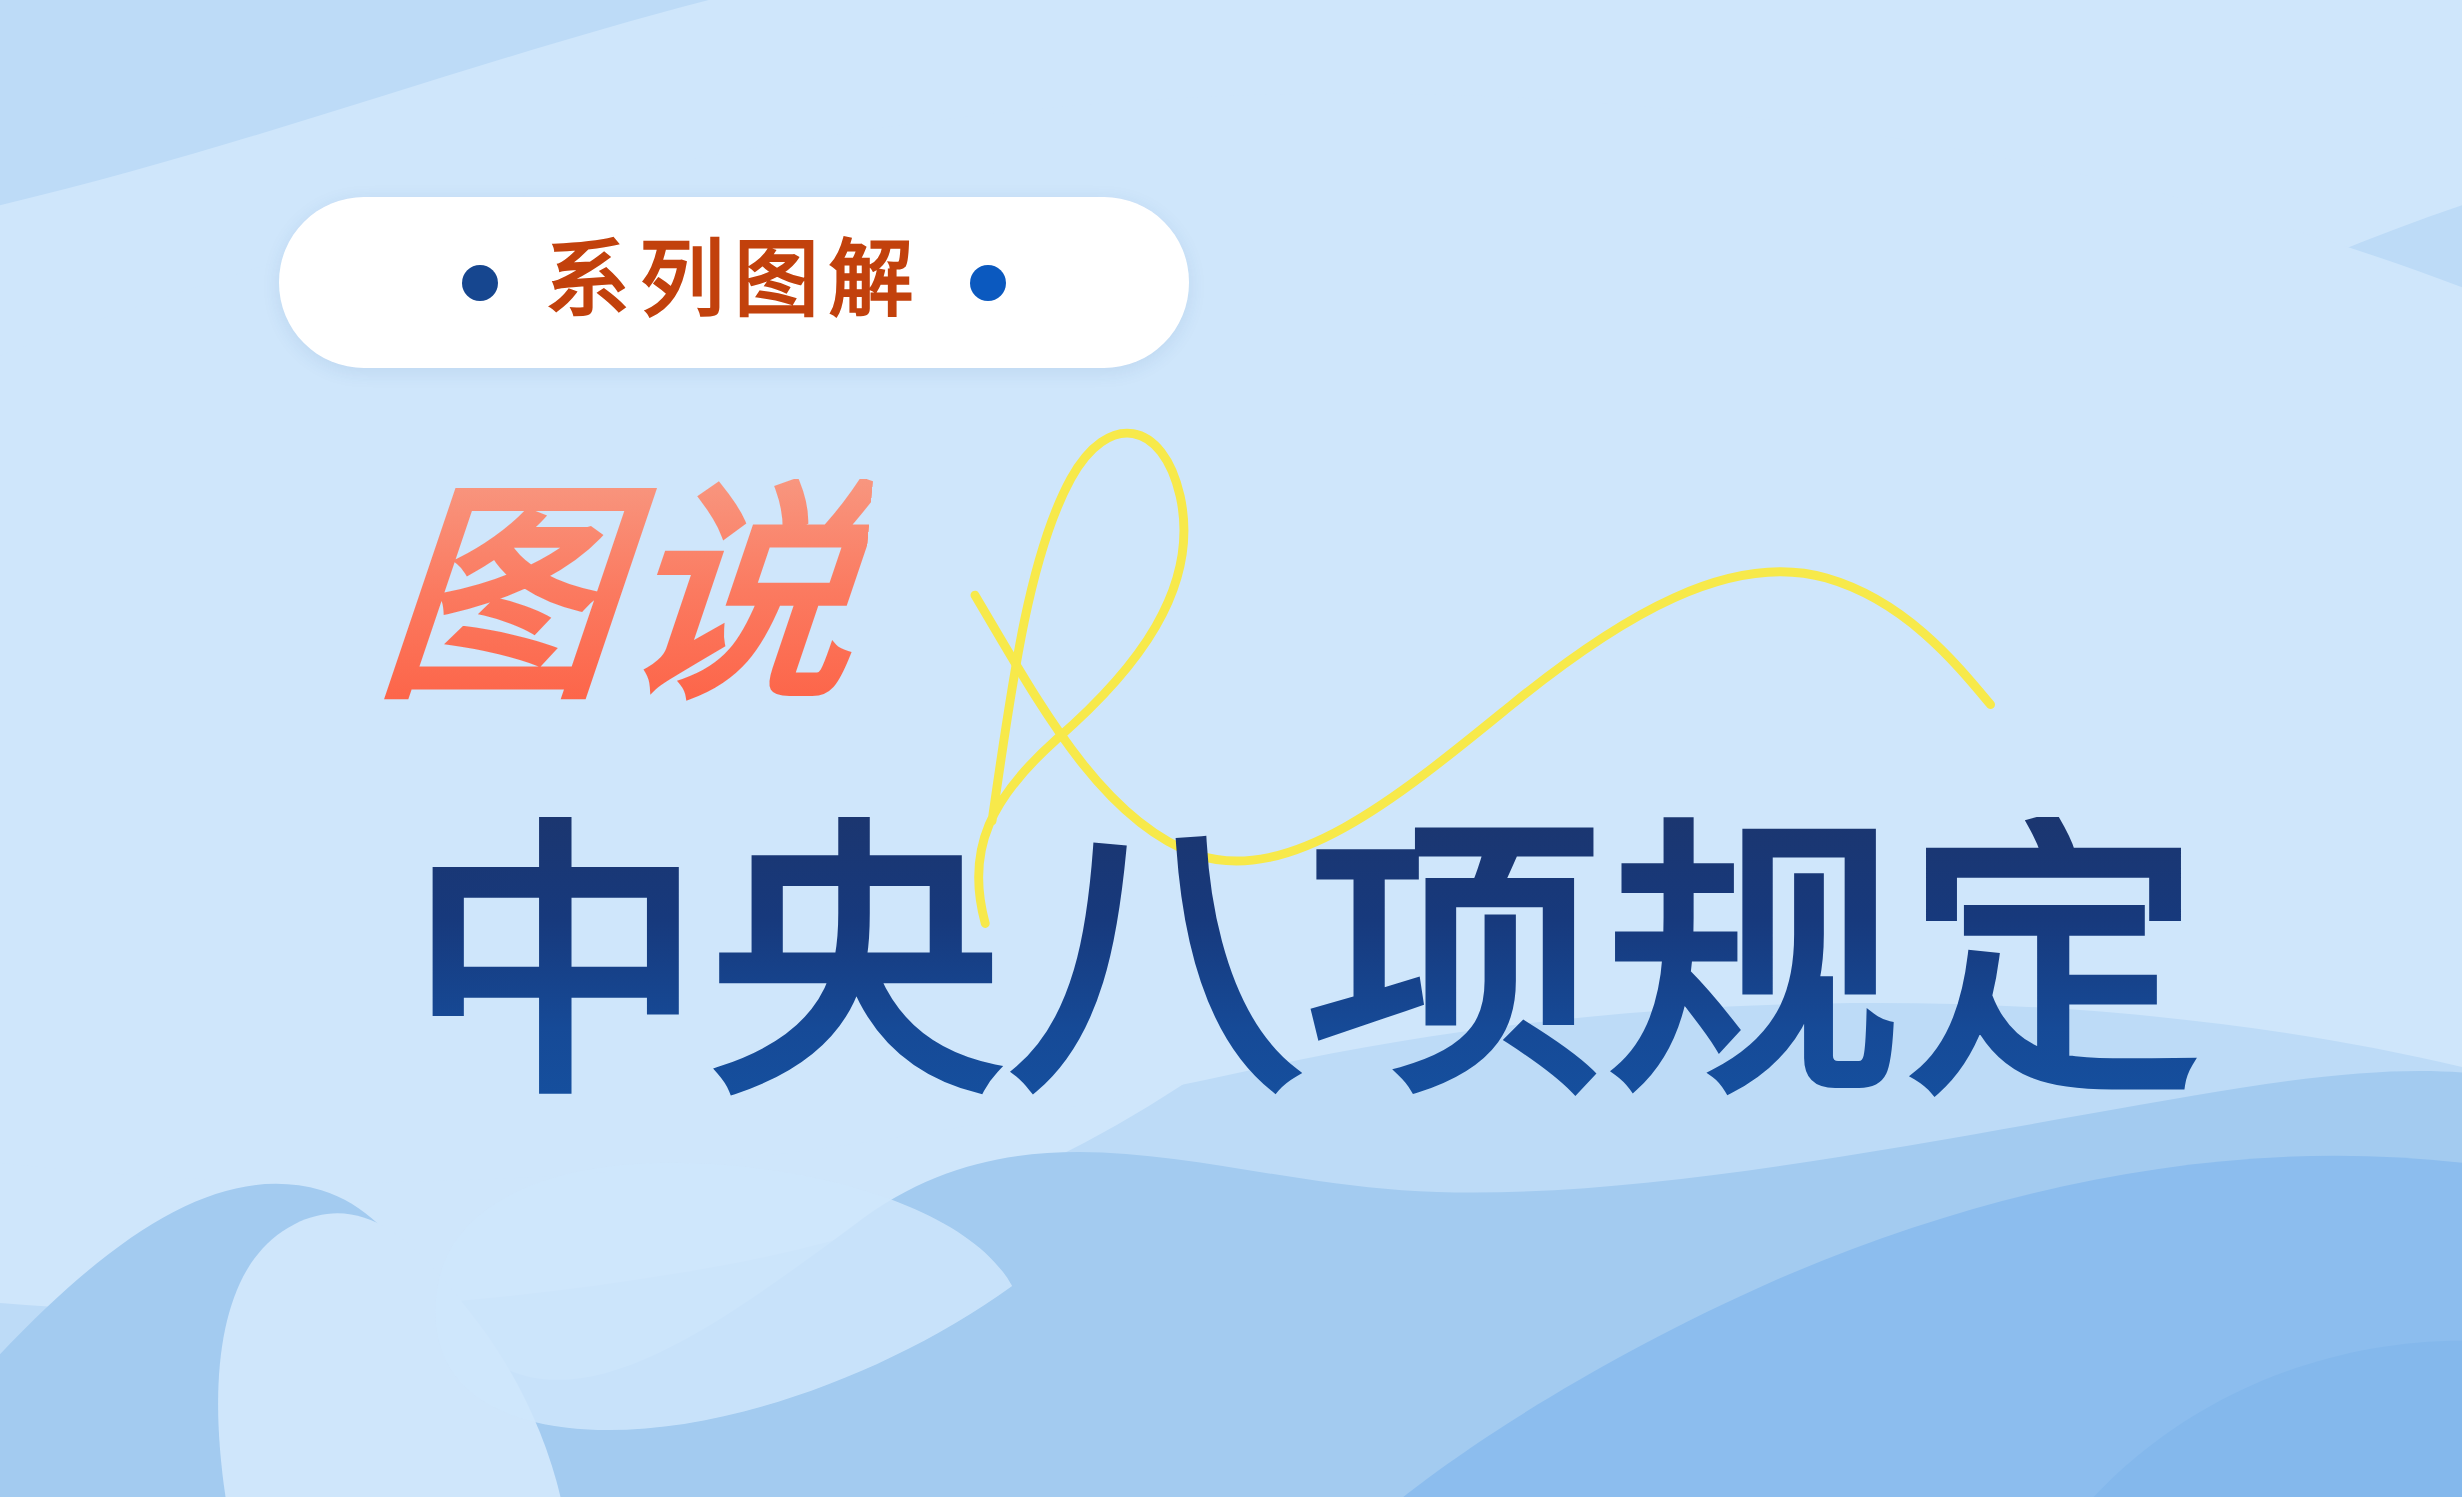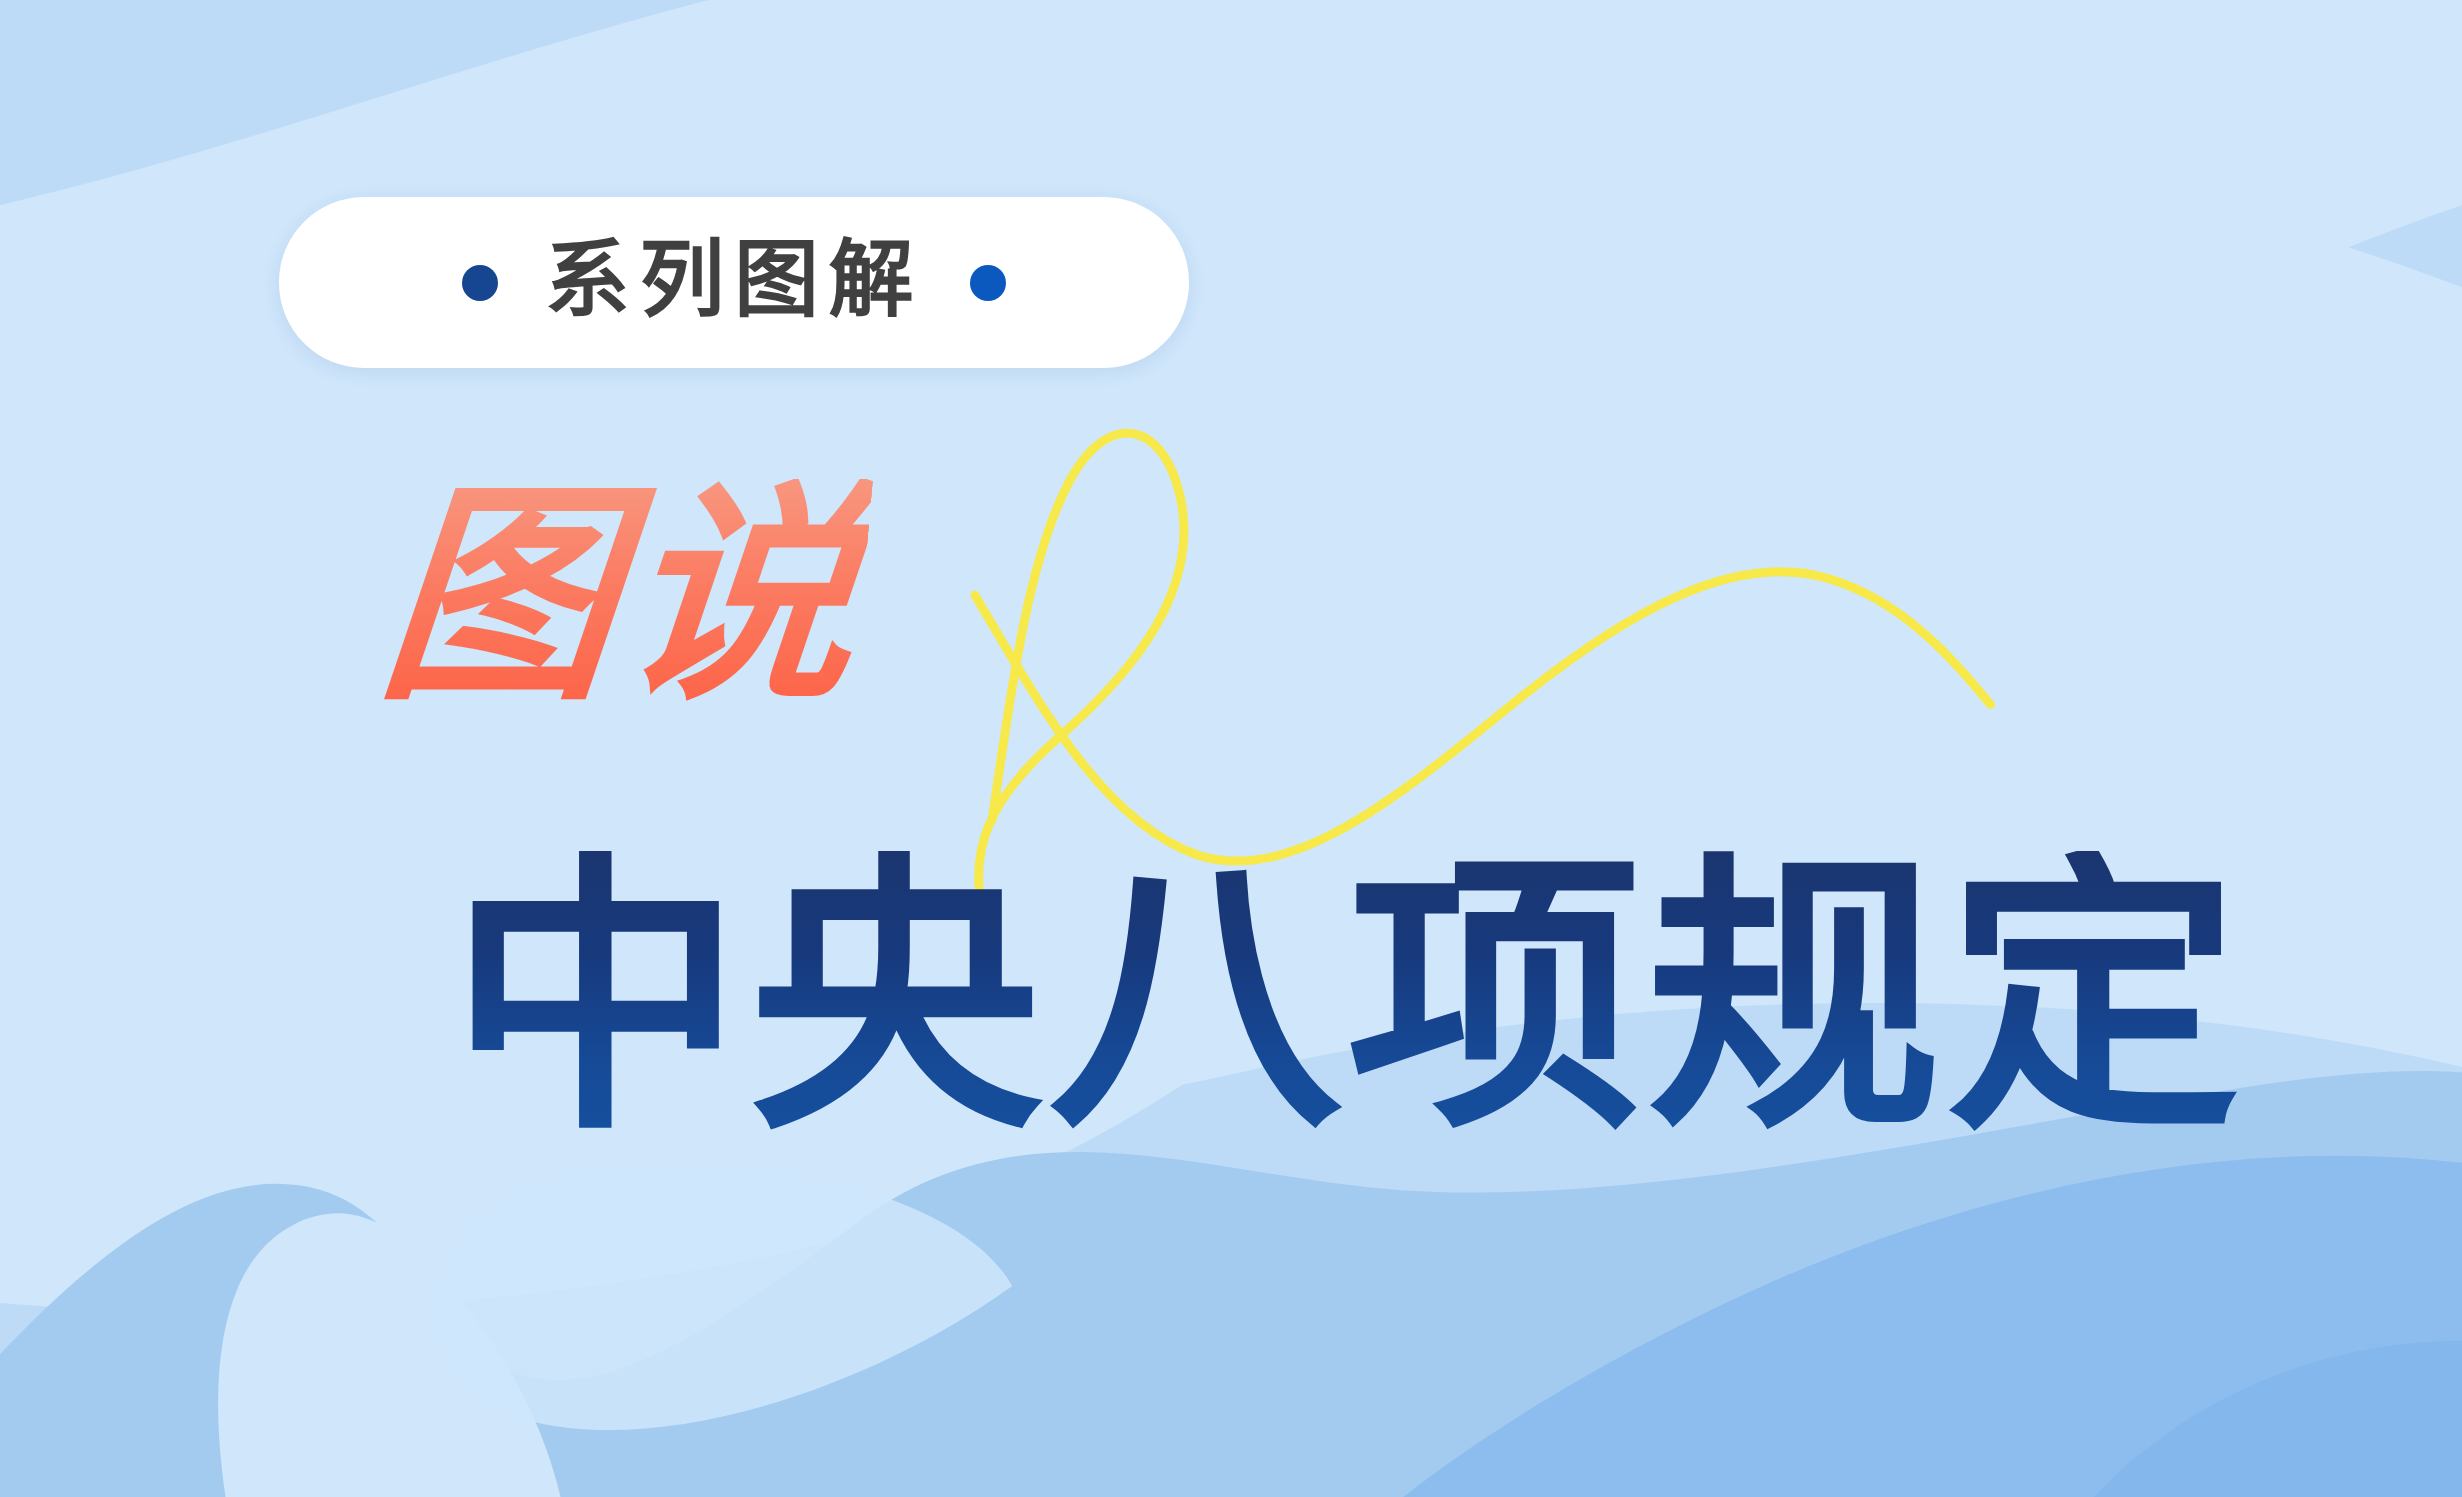--- a/index.html
+++ b/index.html
@@ -46,21 +46,21 @@
     border-radius: 50%;
     background: #0a57bd;
     flex: 0 0 auto;
   }
   .badge-dot.left  { background: #16468f; }
   .badge-dot.right { background: #0b59bf; }
   #series-badge-label {
     font-size: 85px;
     font-weight: 700;
     letter-spacing: 9.6px;
-    color: #404040;
+    color: #c2410c;
     line-height: 1;
     white-space: nowrap;
     transform: translateY(-2.7px);
   }
 
   
   #calligraphy-wrap {
     position: absolute;
     left: 383px;
     top: 479px;
@@ -97,22 +97,21 @@
   }
 
   
   #headline {
     position: absolute;
     left: 409px;
     top: 817px;
     width: 1676px;
     height: 328px;
     display: flex;
-    align-items: flex-end;
-    margin-left: 40px;
+    align-items: flex-start;
   }
   #headline-text {
     font-size: 294px;
     font-weight: 700;
     line-height: 1;
     letter-spacing: 5.5px;
     white-space: nowrap;
     background: linear-gradient(180deg, #1b3670 0%, #17397c 34%, #164a97 72%, #15509f 100%);
     -webkit-background-clip: text;
     background-clip: text;

